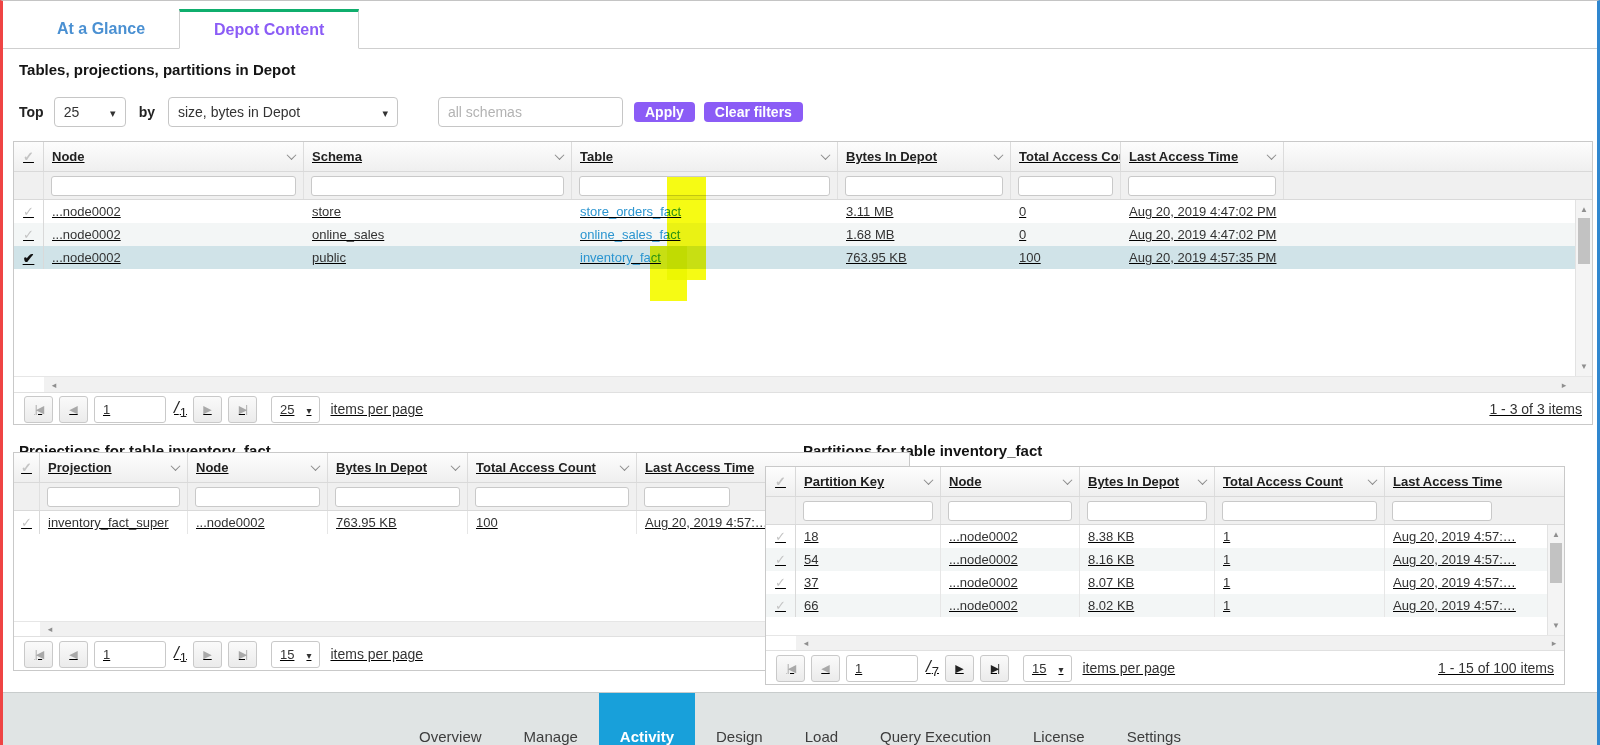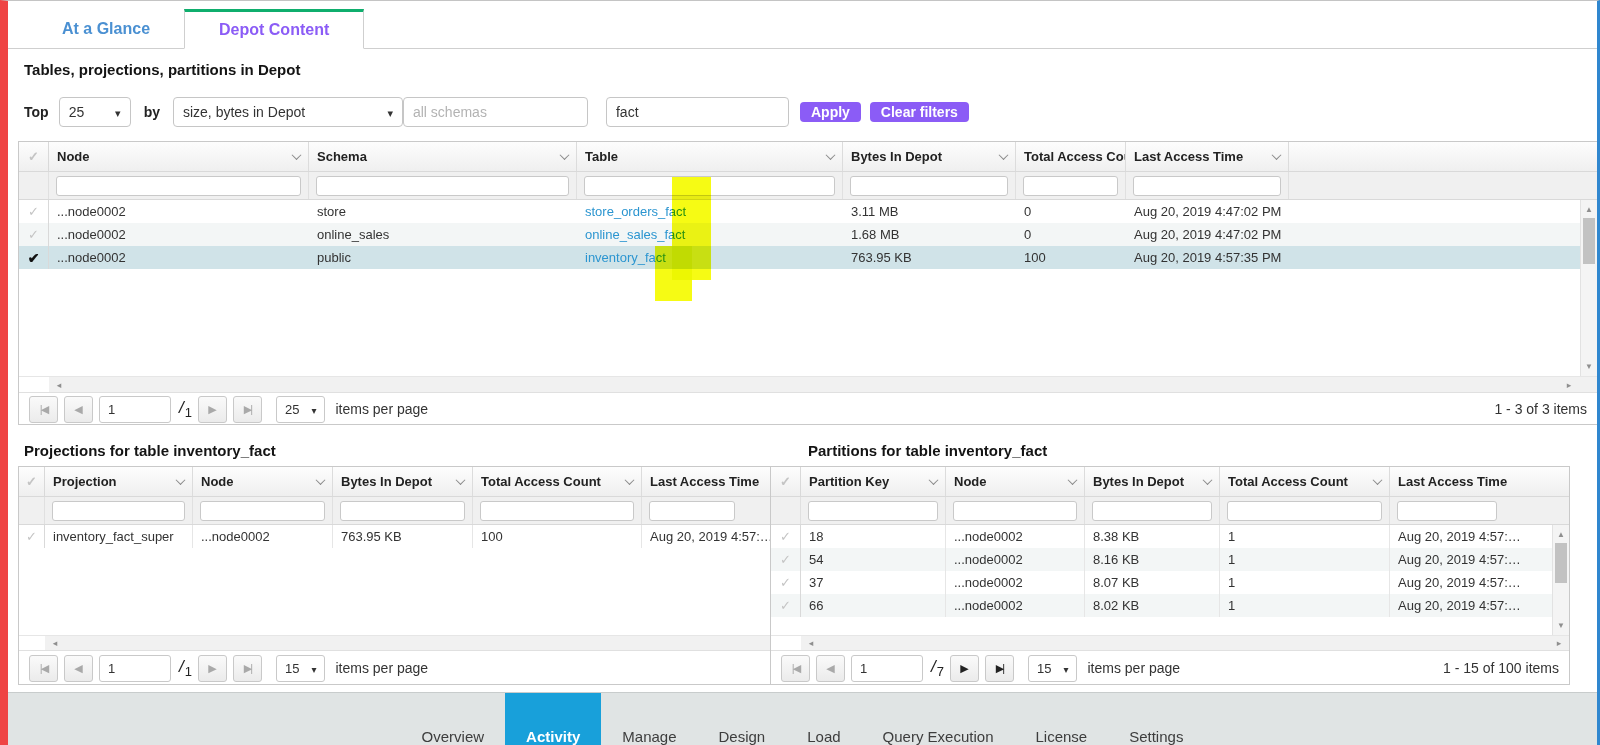--- a/index.html
+++ b/index.html
@@ -1,19 +1,19 @@
 <!DOCTYPE html>
 <html><head>
 <meta charset="utf-8">
 <style>
   * { box-sizing: border-box; margin: 0; padding: 0; font-family: "Liberation Sans", sans-serif; }
   html,body { background:#fff; }
   #page {
     position: relative; width: 1600px; height: 745px; background: #fff;
-    border-left: 8px solid #ef4444; border-right: 3px solid #3087cf; border-top: 1px solid #c4c4c4;
+    border-left: 3px solid #ef4444; border-right: 3px solid #3087cf; border-top: 1px solid #c4c4c4;
     overflow: hidden;
   }
   
   .tabbar { position:absolute; top:8px; left:0; right:0; height:40px; border-bottom:1px solid #cfcfcf;
             display:flex; align-items:stretch; padding-left:20px; background:#fff; }
   .tab { display:flex; align-items:center; padding:0 34px; font-size:16px; font-weight:bold; white-space:nowrap; }
   .tab.inactive { color:#4a90d2; cursor:pointer; }
   .tab.active { background:#fff; border:1px solid #cfcfcf; border-top:3px solid #0fae6d;
                 border-bottom:1px solid #fff; margin-bottom:-1px; color:#8b5cf6; z-index:2; }
   
@@ -26,21 +26,21 @@
                font-size:14px; color:#333; }
   .flabel { font-weight:bold; color:#222; }
   .dd { height:30px; border:1px solid #c6c6c6; border-radius:4px; background:#fff; display:flex;
         align-items:center; justify-content:space-between; padding:0 9px; font-size:14px; color:#333; cursor:pointer; }
   .dd .arr::before { content:"\25BE"; font-size:11px; color:#333; margin-left:10px; }
   .tin { height:30px; border:1px solid #c6c6c6; border-radius:4px; padding:0 9px; font-size:14px; color:#333; }
   .tin::placeholder { color:#b3b3b3; }
   .btn { height:20px; border:none; border-radius:4px; background:#8b5cf6; color:#fff; font-weight:bold;
          font-size:14px; padding:0 11px; cursor:pointer; }
   
-  .grid { position:absolute; background:#a16207; border:1px solid #c9c9c9; overflow:hidden; }
+  .grid { position:absolute; background:#a16207; border:1px solid #c9c9c9; overflow:hidden;text-decoration:underline; }
   .g-head { display:flex; height:30px; background:linear-gradient(#fdfdfd,#efefef); border-bottom:1px solid #d9d9d9; }
   .hc { display:flex; align-items:center; justify-content:space-between; padding:0 8px; font-size:13px;
         font-weight:bold; color:#222; border-right:1px solid #dcdcdc; overflow:hidden; white-space:nowrap; flex:none; }
   .hc.filler { flex:1; border-right:none; }
   .chev { width:7px; height:7px; border-right:1.5px solid #8a8a8a; border-bottom:1.5px solid #8a8a8a;
           transform:rotate(45deg) translate(-1px,-1px); flex:none; margin-left:6px; }
   .g-filter { display:flex; height:28px; background:#f0f0f0; border-bottom:1px solid #d9d9d9; }
   .fc { border-right:1px solid #e0e0e0; flex:none; }
   .fc.filler { flex:1; border-right:none; }
   .fc input { width:calc(100% - 14px); height:20px; margin:4px 7px; border:1px solid #c9c9c9;
@@ -129,22 +129,21 @@
     <span class="flabel">Top</span>
     <div class="dd" style="width:72px;margin-left:10px;">
       <span>25</span>
       <span class="arr"></span>
     </div>
     <span class="flabel" style="margin-left:13px;">by</span>
     <div class="dd" style="width:230px;margin-left:13px;">
       <span>size, bytes in Depot</span>
       <span class="arr"></span>
     </div>
-    <input class="tin" style="width: 185px; " placeholder="all schemas">
-    <input class="tin" style="width: 183px; margin-left: 18px;" value="fact">
+    <input class="tin" style="width: 185px; margin-left: 40px;" placeholder="all schemas">
     <button class="btn" style="margin-left:11px;">Apply</button>
     <button class="btn" style="margin-left:9px;">Clear filters</button>
   </div>
 
   <div class="grid" style="left:10px; top:140px; width:1580px; height:284px;">
     <div class="g-head">
       <div class="hc mg-c0 check">
           <span class="chk-gray"></span>
         </div>
       <div class="hc mg-c1">
@@ -240,21 +239,21 @@
         <span class="arr"></span>
       </div>
       <span class="plabel">items per page</span>
       <span class="pinfo">1 - 3 of 3 items</span>
     </div>
   </div>
 
   <div class="sec-title" id="title-proj">Projections for table inventory_fact</div>
   <div class="sec-title" id="title-part">Partitions for table inventory_fact</div>
 
-  <div class="grid" style="left:10px; top:465px; width:897px; height:219px;">
+  <div class="grid" style="left:10px; top:451px; width:897px; height:219px;">
     <div class="g-head">
       <div class="hc pg-c0 check">
           <span class="chk-gray"></span>
         </div>
       <div class="hc pg-c1">
           <span>Projection</span>
           <span class="chev"></span>
         </div>
       <div class="hc pg-c2">
           <span>Node</span>
@@ -417,27 +416,27 @@
       </div>
       <span class="plabel">items per page</span>
       <span class="pinfo">1 - 15 of 100 items</span>
     </div>
   </div>
 
   <div class="bottomnav">
     <div class="nav-item">
         <span>Overview</span>
       </div>
+    <div class="nav-item">
+        <span>Manage</span>
+      </div>
     <div class="nav-item active">
         <span>Activity</span>
       </div>
     <div class="nav-item">
-        <span>Manage</span>
-      </div>
-    <div class="nav-item">
         <span>Design</span>
       </div>
     <div class="nav-item">
         <span>Load</span>
       </div>
     <div class="nav-item">
         <span>Query Execution</span>
       </div>
     <div class="nav-item">
         <span>License</span>

